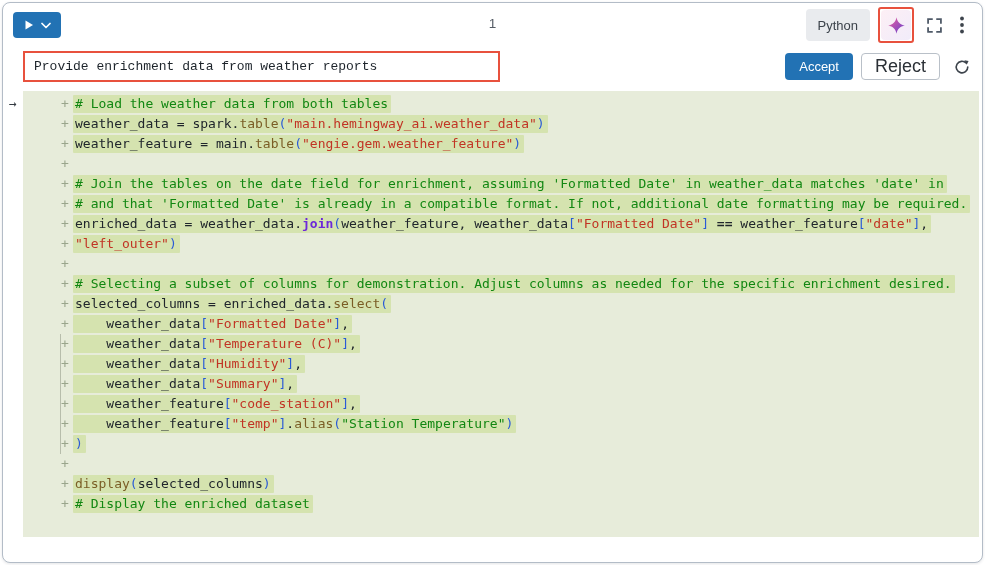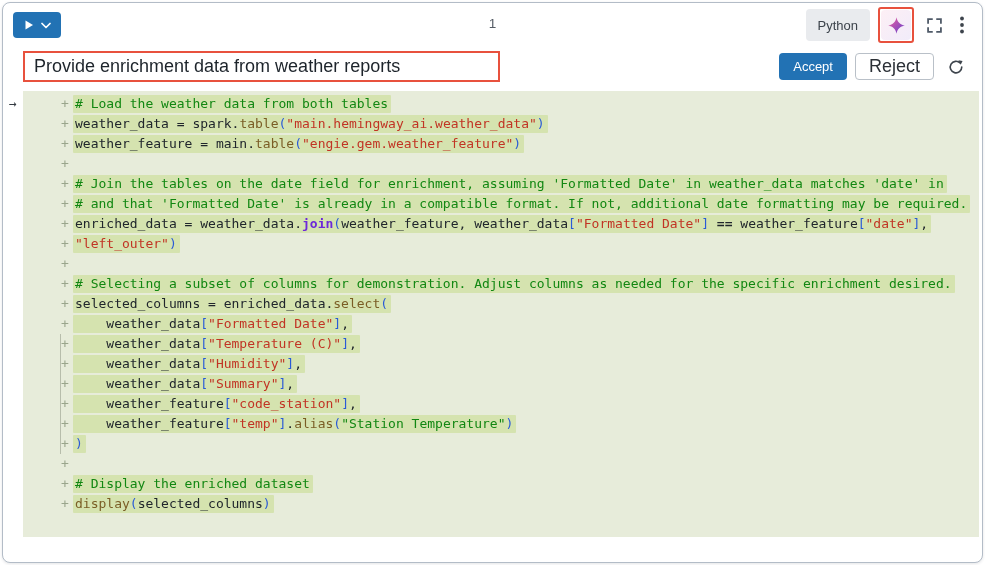--- a/index.html
+++ b/index.html
@@ -39,24 +39,24 @@
   }
   .icon-btn { background:none; border:none; cursor:pointer; display:flex; align-items:center; justify-content:center; width:24px; height:26px; }
   
   .prompt-row { position:absolute; left:0; top:44px; width:100%; height:44px; }
   .prompt-box {
     position:absolute; left:20px; top:4px; width:477px; height:31px;
     background:#fff; display:flex; align-items:center;
   }
   .prompt-input {
     width:100%; height:100%; border:none; outline:none; background:transparent;
-    font-size:18px; color:#1d242b; padding:0 9px;
-    font-family:Liberation Sans, sans-serif;
+    font-size:13px; color:#1d242b; padding:0 9px;
+    font-family:Liberation Mono, monospace;
   }
-  .prompt-actions { position:absolute; right:14px; top:6px; display:flex; align-items:center; gap:8px; }
+  .prompt-actions { position:absolute; right:8px; top:6px; display:flex; align-items:center; gap:8px; }
   .btn-accept {
     background:#2272b4; color:#fff; border:none; border-radius:4px;
     height:27px; padding:0 14px; font-size:13px; cursor:pointer;
     font-family:"Liberation Sans", sans-serif;
   }
   .btn-reject {
     background:#fff; color:#2b3036; border:1px solid #b9c0c8; border-radius:4px;
     height:27px; padding:0 13px; font-size:18px; cursor:pointer;
     font-family:"Liberation Sans", sans-serif;
   }
@@ -178,19 +178,19 @@
         <div class="code-line"><span class="marker">+</span><span class="band"><span class="tk-c"># Selecting a subset of columns for demonstration. Adjust columns as needed for the specific enrichment desired.</span></span></div>
         <div class="code-line"><span class="marker">+</span><span class="band"><span class="tk-p">selected_columns = enriched_data.</span><span class="tk-f">select</span><span class="tk-b">(</span></span></div>
         <div class="code-line"><span class="marker">+</span><span class="band"><span class="tk-p">    weather_data</span><span class="tk-b">[</span><span class="tk-s">"Formatted Date"</span><span class="tk-b">]</span><span class="tk-p">,</span></span></div>
         <div class="code-line"><span class="marker">+</span><span class="band"><span class="tk-p">    weather_data</span><span class="tk-b">[</span><span class="tk-s">"Temperature (C)"</span><span class="tk-b">]</span><span class="tk-p">,</span></span></div>
         <div class="code-line"><span class="marker">+</span><span class="band"><span class="tk-p">    weather_data</span><span class="tk-b">[</span><span class="tk-s">"Humidity"</span><span class="tk-b">]</span><span class="tk-p">,</span></span></div>
         <div class="code-line"><span class="marker">+</span><span class="band"><span class="tk-p">    weather_data</span><span class="tk-b">[</span><span class="tk-s">"Summary"</span><span class="tk-b">]</span><span class="tk-p">,</span></span></div>
         <div class="code-line"><span class="marker">+</span><span class="band"><span class="tk-p">    weather_feature</span><span class="tk-b">[</span><span class="tk-s">"code_station"</span><span class="tk-b">]</span><span class="tk-p">,</span></span></div>
         <div class="code-line"><span class="marker">+</span><span class="band"><span class="tk-p">    weather_feature</span><span class="tk-b">[</span><span class="tk-s">"temp"</span><span class="tk-b">]</span><span class="tk-p">.</span><span class="tk-f">alias</span><span class="tk-b">(</span><span class="tk-g">"Station Temperature"</span><span class="tk-b">)</span></span></div>
         <div class="code-line"><span class="marker">+</span><span class="band"><span class="tk-b">)</span></span></div>
         <div class="code-line"><span class="marker">+</span></div>
+        <div class="code-line"><span class="marker">+</span><span class="band"><span class="tk-f">display</span><span class="tk-b">(</span><span class="tk-p">selected_columns</span><span class="tk-b">)</span></span></div>
         <div class="code-line"><span class="marker">+</span><span class="band"><span class="tk-c"># Display the enriched dataset</span></span></div>
-        <div class="code-line"><span class="marker">+</span><span class="band"><span class="tk-f">display</span><span class="tk-b">(</span><span class="tk-p">selected_columns</span><span class="tk-b">)</span></span></div>
         <div class="indent-guide" style="top: 243px; height: 120px;"></div>
       </div>
   </div>
 
 </div>
 
 </body></html>

